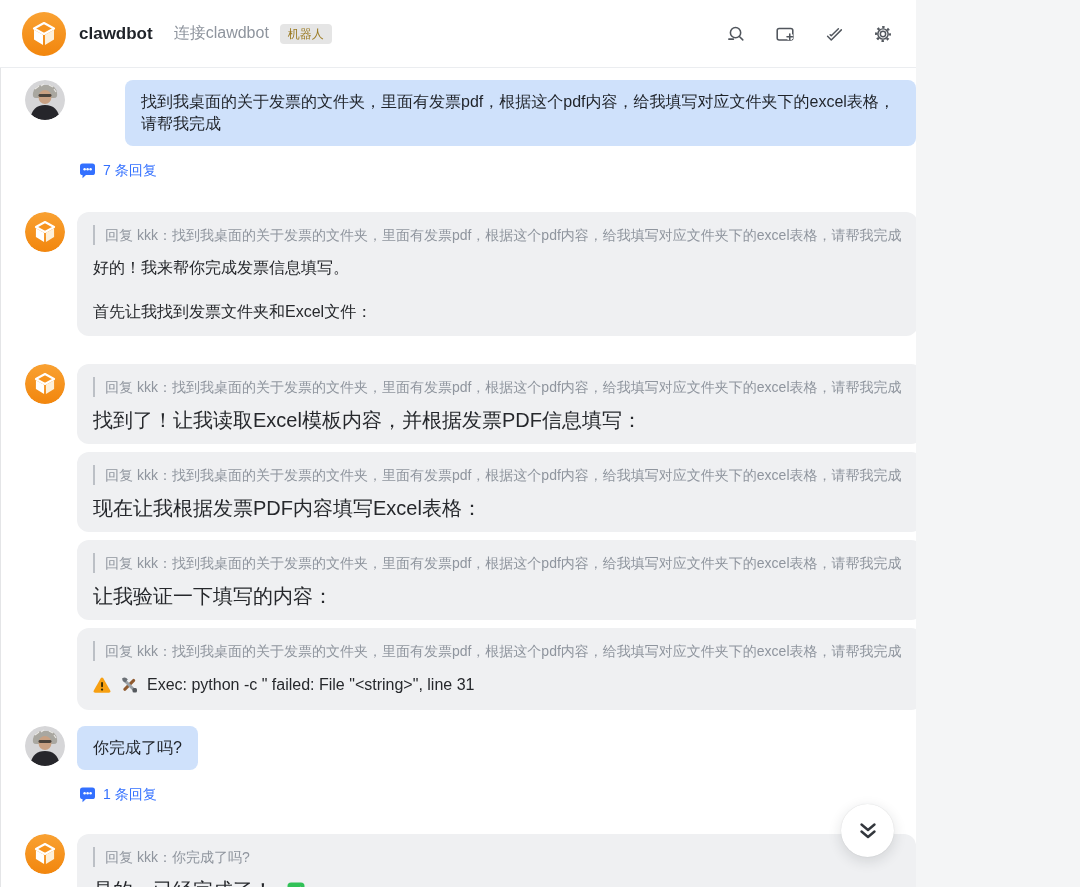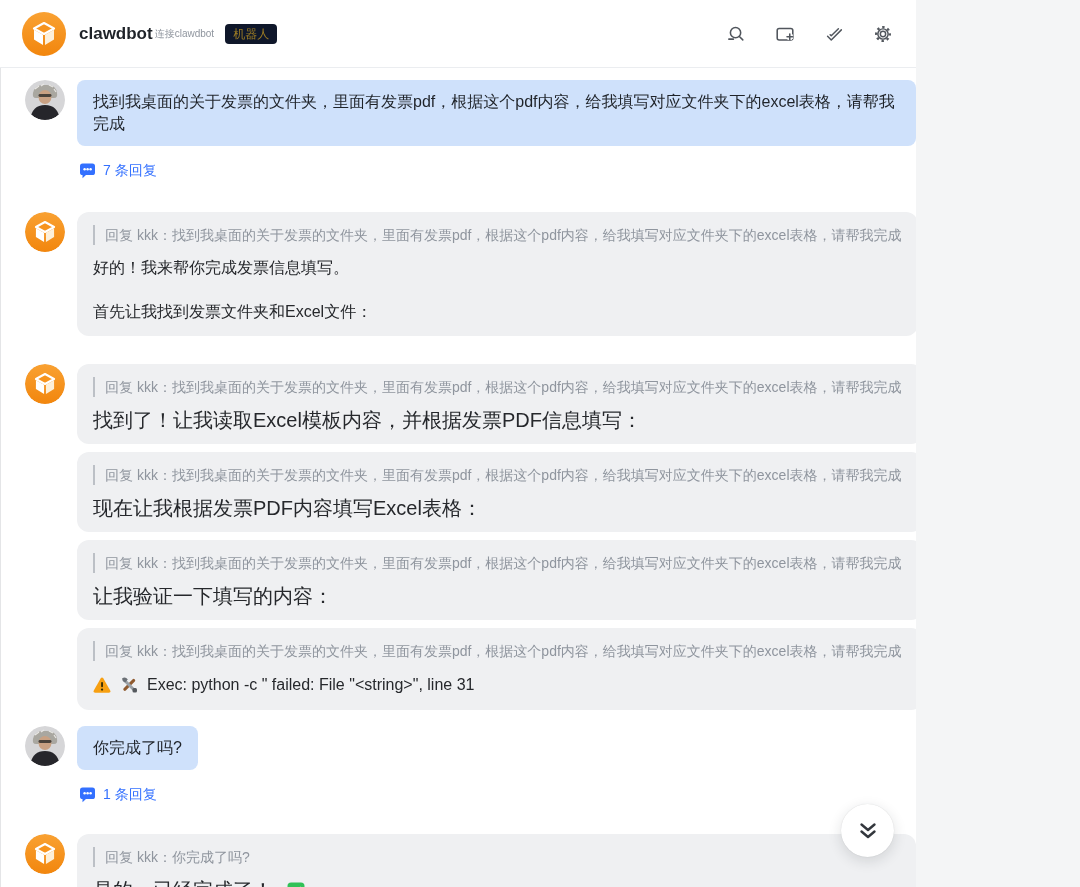--- a/index.html
+++ b/index.html
@@ -4,22 +4,22 @@
 <style>
   html,body{margin:0;padding:0;background:#f4f5f6;}
   .page{width:916px;height:887px;position:relative;background:#ffffff;
         font-family:"Liberation Sans","DejaVu Sans",sans-serif;overflow:hidden;}
 
   
   .header{height:68px;display:flex;align-items:center;padding:0 22px;
           box-sizing:border-box;border-bottom:1px solid #ebedf0;background:#fff;}
   .logo{width:44px;height:44px;border-radius:50%;flex:none;}
   .title{font-size:17px;font-weight:700;color:#1f2329;margin-left:13px;}
-  .subtitle{font-size:10px;color:#8f959e;margin-left:2px;}
-  .badge{margin-left:11px;font-size:12px;color:#9c7c24;background:#0f172a;
+  .subtitle{font-size:16px;color:#8f959e;margin-left:21px;}
+  .badge{margin-left:11px;font-size:12px;color:#9c7c24;background:#e5e5e5;
          border-radius:4px;padding:3px 8px;line-height:14px;}
   .hactions{margin-left:auto;display:flex;align-items:center;gap:27px;}
   .hicon{width:22px;height:22px;cursor:pointer;display:block;}
 
   
   .chat{position:absolute;top:68px;left:0;right:0;bottom:0;background:#fff;
         border-left:1px solid #e4e5e7;box-sizing:border-box;
         padding:12px 0 0 24px;overflow:hidden;}
   .row{display:flex;align-items:flex-start;}
   .avatar{width:40px;height:40px;border-radius:50%;margin-right:12px;flex:none;
@@ -36,21 +36,21 @@
   .body-text{margin-top:12px;font-size:20px;color:#26282c;line-height:22px;}
   .para{font-size:16px;color:#26282c;line-height:22px;margin-top:12px;}
   .para + .para{margin-top:22px;}
   .warn-line{margin-top:12px;display:flex;align-items:center;gap:9px;
              font-size:16px;color:#26282c;line-height:24px;}
   .inline-ic{flex:none;display:inline-block;vertical-align:-3px;}
 
   .reply-row{display:flex;align-items:center;gap:7px;margin:14px 0 0 54px;
              color:#3370ff;font-size:14px;line-height:20px;cursor:pointer;width:fit-content;}
 
-  .mt-user1{margin-top:0;}
+  .mt-user1{margin-top:0;gap:48px;}
   .mt-bot1{margin-top:32px;}
   .mt-bot2{margin-top:28px;}
   .mt-user2{margin-top:16px;}
   .mt-bot3{margin-top:30px;}
 
   
   .scroll-btn{position:absolute;right:22px;bottom:30px;width:53px;height:53px;
               border-radius:50%;background:#fff;border:none;cursor:pointer;
               box-shadow:0 4px 14px rgba(31,35,41,.14),0 0 1px rgba(31,35,41,.18);
               display:flex;align-items:center;justify-content:center;}

